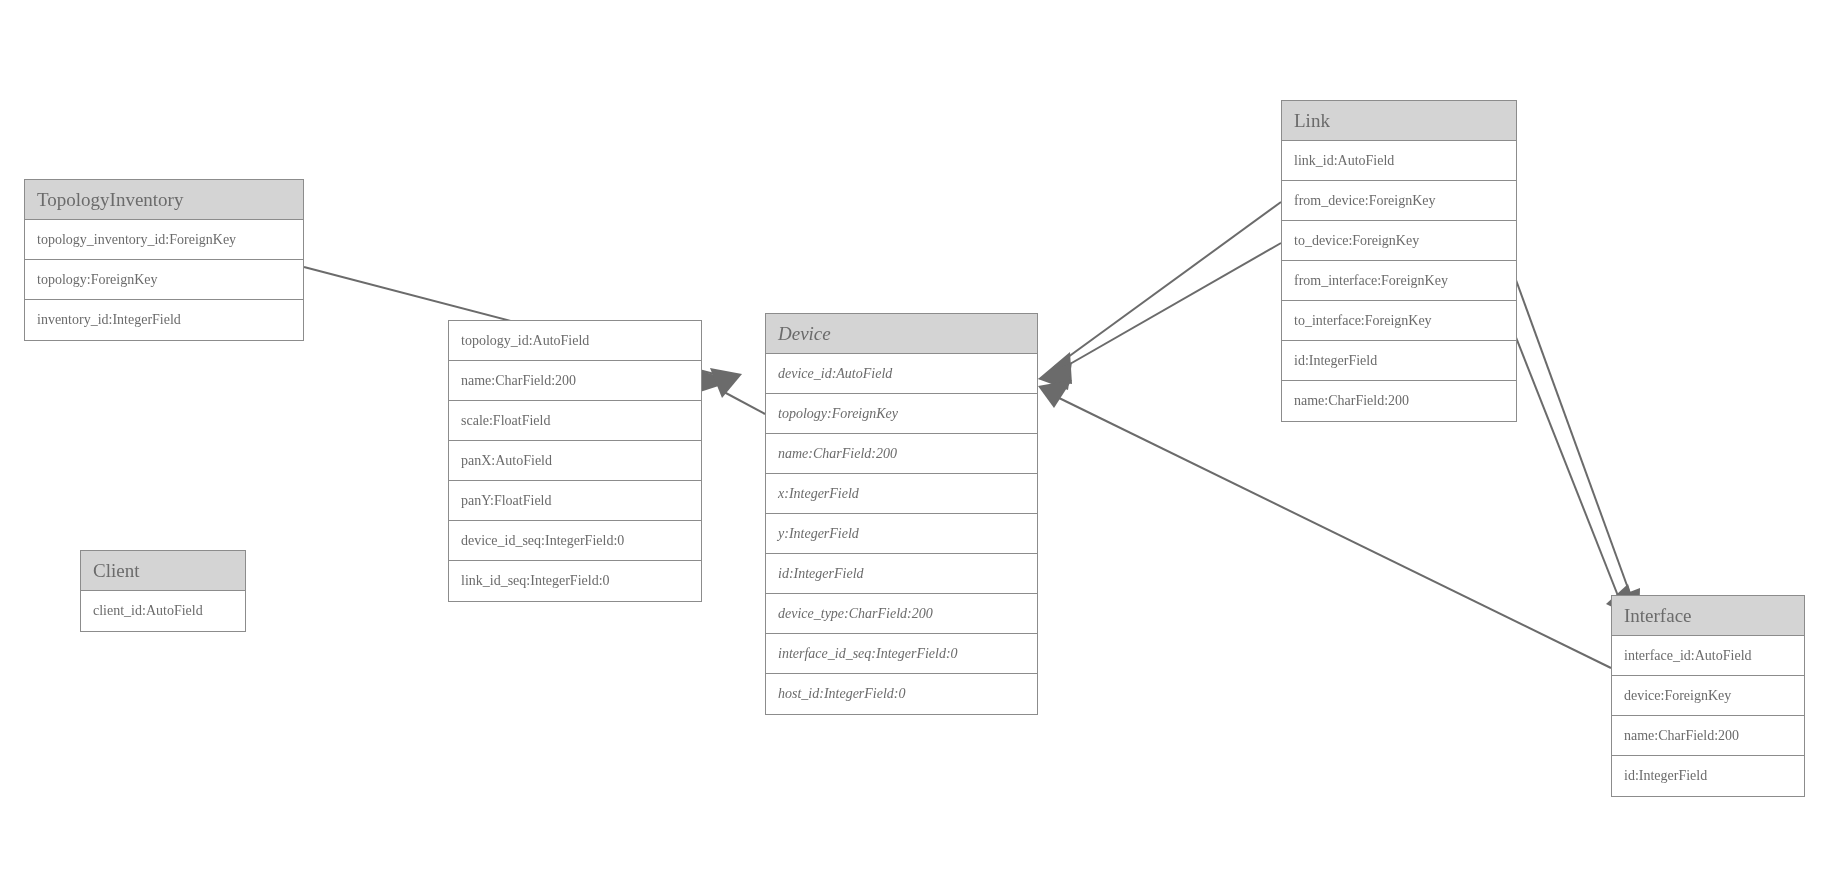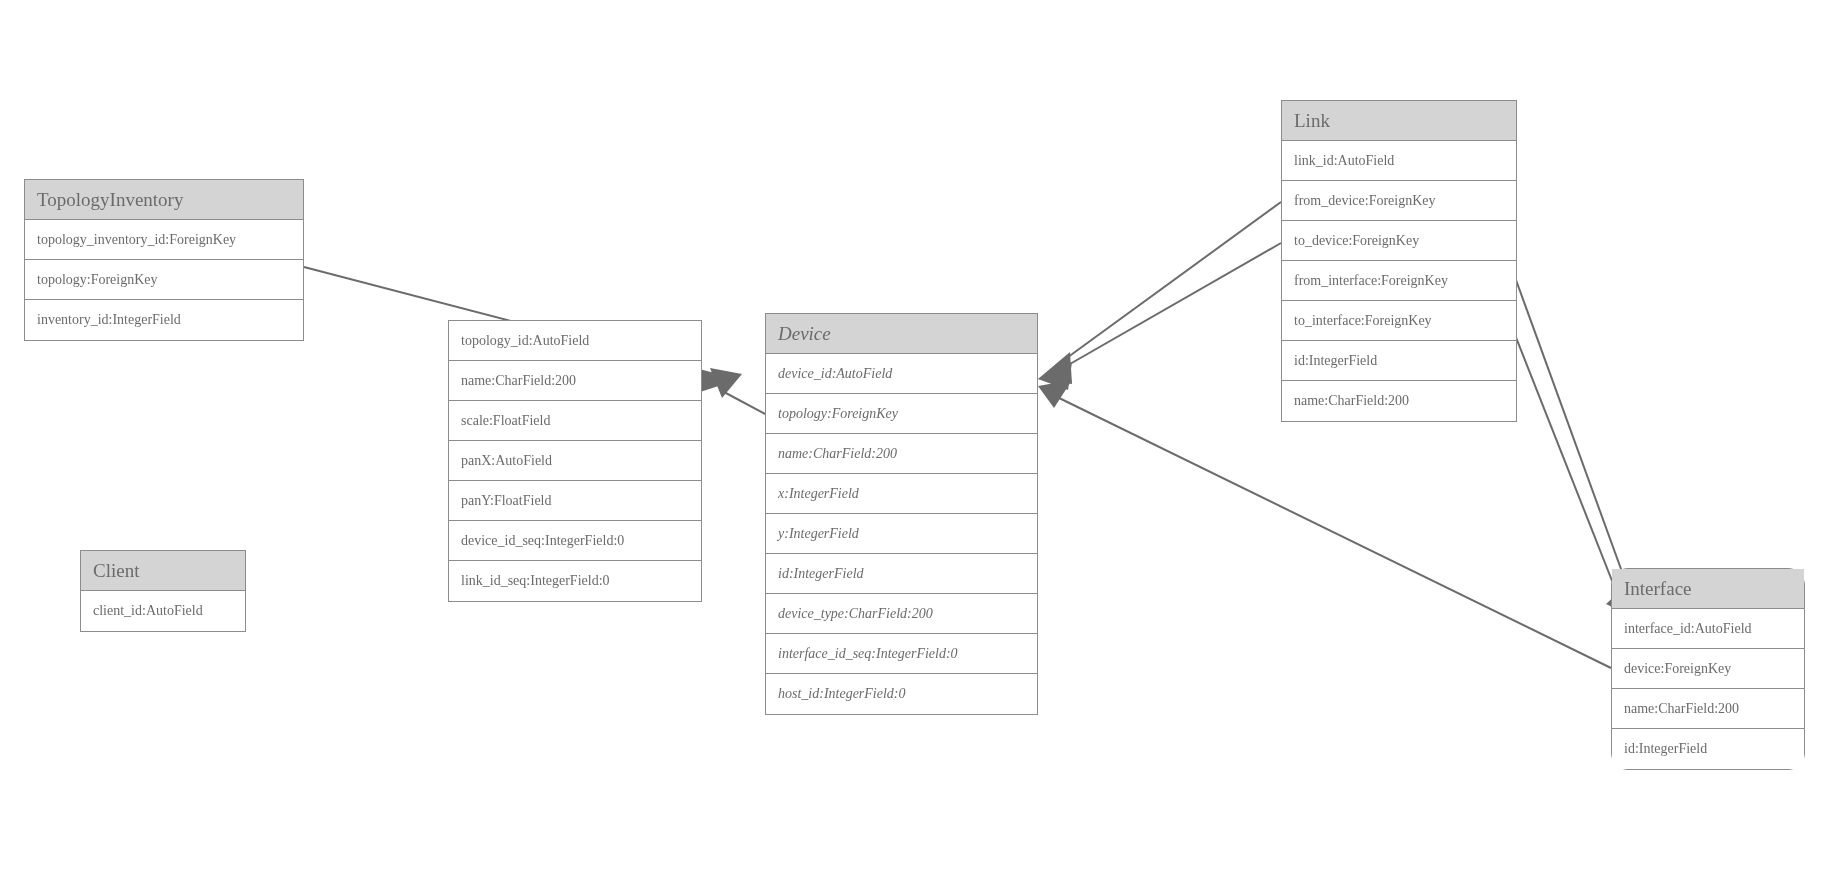--- a/index.html
+++ b/index.html
@@ -150,21 +150,21 @@
     <div class="entity-title">Link</div>
     <div class="entity-field">link_id:AutoField</div>
     <div class="entity-field">from_device:ForeignKey</div>
     <div class="entity-field">to_device:ForeignKey</div>
     <div class="entity-field">from_interface:ForeignKey</div>
     <div class="entity-field">to_interface:ForeignKey</div>
     <div class="entity-field">id:IntegerField</div>
     <div class="entity-field">name:CharField:200</div>
   </div>
 
-  <div class="entity" style="left:1611px; top:568px; width:194px;border-radius:17px;">
+  <div class="entity" style="left:1611px; top:595px; width:194px;">
     <div class="entity-title">Interface</div>
     <div class="entity-field">interface_id:AutoField</div>
     <div class="entity-field">device:ForeignKey</div>
     <div class="entity-field">name:CharField:200</div>
     <div class="entity-field">id:IntegerField</div>
   </div>
 
 </div>
 
 </body></html>

